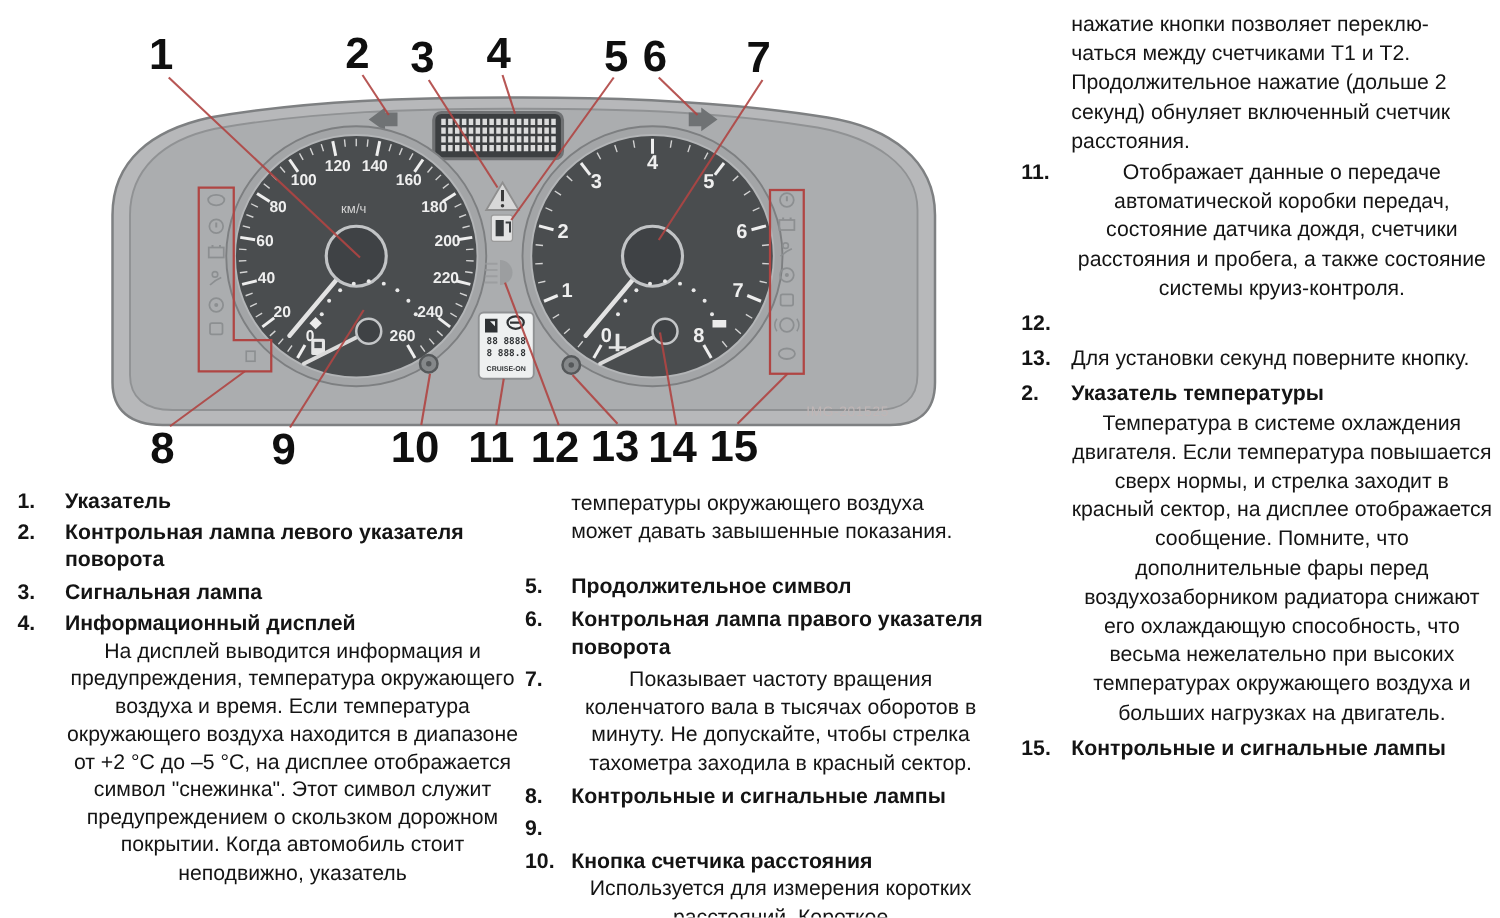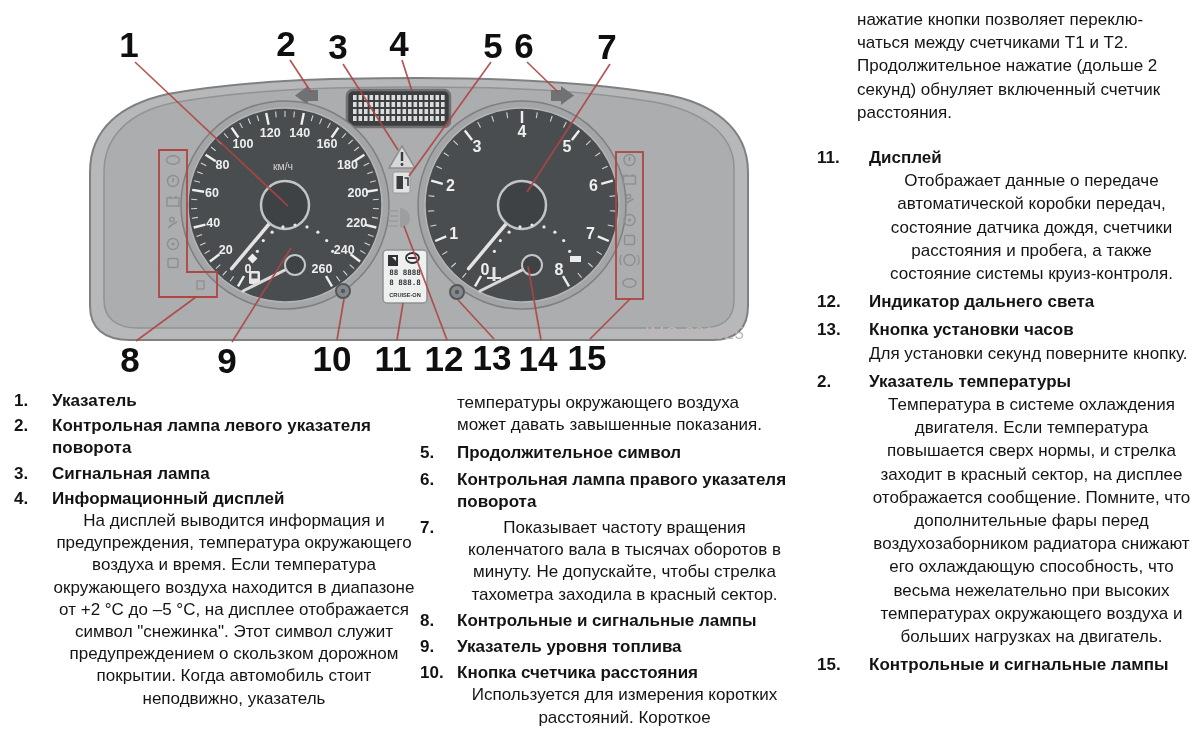--- a/index.html
+++ b/index.html
@@ -13,29 +13,29 @@
   .col .n{font-weight:700;flex:none;}
   .col .title{font-weight:700;}
   .col .body{font-weight:400;text-align:center;}
   .col .cont{font-weight:400;}
   #col-left{left:14px;top:390px;width:402px;line-height:22.2px;}
   #col-left .item{margin-bottom:3px;}
   #col-left .n{width:38px;}
   #col-mid{left:420px;top:392px;width:372px;line-height:22.2px;}
   #col-mid .item{margin-bottom:4px;}
   #col-mid .n{width:37px;}
-  #col-mid .cont{margin-left:37px;margin-bottom:6px;width:335px;}
+  #col-mid .cont{margin-left:37px;margin-bottom:22px;width:335px;}
   #col-right{left:817px;top:8px;width:377px;line-height:23.2px;}
-  #col-right .item{margin-bottom:5px;gap:12px;}
+  #col-right .item{margin-bottom:5px;}
   #col-right .n{width:40px;}
-  #col-right .cont{margin-left:40px;margin-bottom:22px;width:337px;}
+  #col-right .cont{margin-left:40px;margin-bottom:2px;width:337px;}
   #diagram{position:absolute;left:0;top:0;width:800px;height:388px;}
   .watermark{
     position:absolute;left:645px;top:324px;width:120px;
-    font-size:17px;color:#c0b6b6;letter-spacing:0.5px;
+    font-size:11px;color:#c0b6b6;letter-spacing:0.5px;
   }
 </style>
 </head>
 <body>
 
 <div id="diagram"><svg width="800" height="388" viewBox="0 0 800 388" xmlns="http://www.w3.org/2000/svg" font-family="Liberation Sans, sans-serif">
       <path d="M90,172 C90,128 122,104 168,94 C248,80 330,78 418,78 C510,78 588,82 662,94 C712,102 748,128 748,172 L748,306 C748,330 734,340 712,340 L130,340 C104,340 90,328 90,306 Z" fill="#b7b8ba" stroke="#7e8082" stroke-width="2"></path>
       <path d="M104,172 C104,136 130,112 172,103 C250,89 332,87 418,87 C506,87 582,90 654,102 C698,110 734,132 734,168 L734,300 C734,320 722,328 700,328 L138,328 C116,328 104,318 104,300 Z" fill="#abadaf" stroke="#909294" stroke-width="1.5"></path>
       <polygon points="318,90 318,101 308,101 308,105 295,95.5 308,86 308,90" fill="#6f7274"></polygon>
       <polygon points="551,90 551,101 561,101 561,105 574,95.5 561,86 561,90" fill="#6f7274"></polygon>
@@ -437,51 +437,43 @@
       </div>
     </div>
     <div class="item">
       <div class="n">8.</div>
       <div class="c">
         <div class="title">Контрольные и сигнальные лампы</div>
       </div>
     </div>
     <div class="item">
       <div class="n">9.</div>
-      <div class="c">
-        <div class="title">Указатель уровня топлива</div>
-      </div>
     </div>
     <div class="item">
       <div class="n">10.</div>
       <div class="c">
         <div class="title">Кнопка счетчика расстояния</div>
         <div class="body">Используется для измерения коротких расстояний. Короткое</div>
       </div>
     </div>
   </div>
 <div id="col-right" class="col">
     <div class="cont">нажатие кнопки позволяет переклю-чаться между счетчиками Т1 и Т2. Продолжительное нажатие (дольше 2 секунд) обнуляет включенный счетчик расстояния.</div>
     <div class="item">
       <div class="n">11.</div>
       <div class="c">
-        <div class="title">Дисплей</div>
         <div class="body">Отображает данные о передаче автоматической коробки передач, состояние датчика дождя, счетчики расстояния и пробега, а также состояние системы круиз-контроля.</div>
       </div>
     </div>
     <div class="item">
       <div class="n">12.</div>
-      <div class="c">
-        <div class="title">Индикатор дальнего света</div>
-      </div>
     </div>
     <div class="item">
       <div class="n">13.</div>
       <div class="c">
-        <div class="title">Кнопка установки часов</div>
         <div class="body">Для установки секунд поверните кнопку.</div>
       </div>
     </div>
     <div class="item">
       <div class="n">2.</div>
       <div class="c">
         <div class="title">Указатель температуры</div>
         <div class="body">Температура в системе охлаждения двигателя. Если температура повышается сверх нормы, и стрелка заходит в красный сектор, на дисплее отображается сообщение. Помните, что дополнительные фары перед воздухозаборником радиатора снижают его охлаждающую способность, что весьма нежелательно при высоких температурах окружающего воздуха и больших нагрузках на двигатель.</div>
       </div>
     </div>

